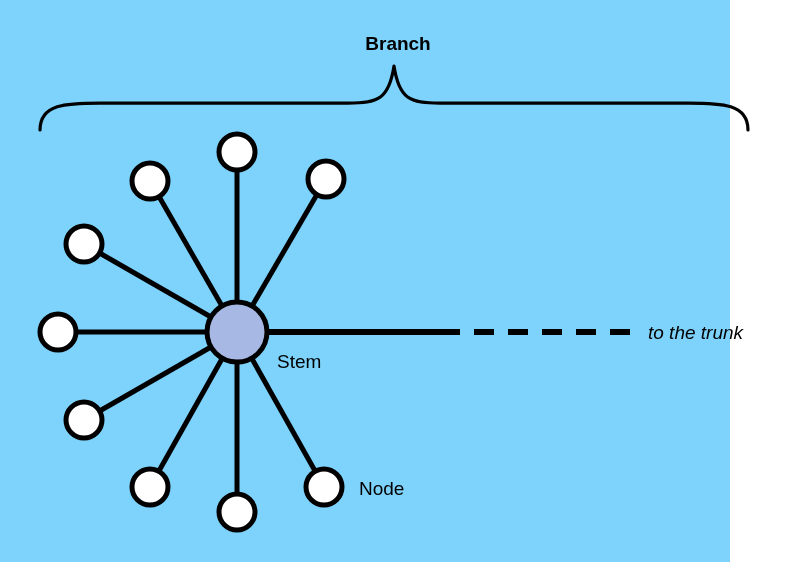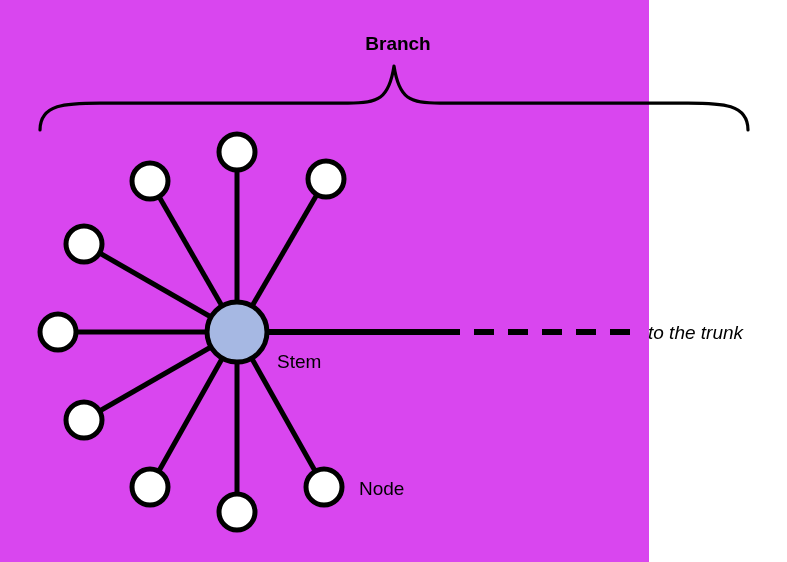--- a/index.html
+++ b/index.html
@@ -9,23 +9,23 @@
     background: #ffffff;
   }
   body {
     width: 787px;
     height: 562px;
     overflow: hidden;
     font-family: "Liberation Sans", sans-serif;
   }
   #diagram-root {
     position: relative;
-    width: 649px;
+    width: 730px;
     height: 562px;
-    background: #d946ef;
+    background: #7dd3fc;
   }
   svg#branch-diagram {
     display: block;
     width: 787px;
     height: 562px;
   }
   .spoke-line {
     stroke: #000000;
     stroke-width: 5;
     stroke-linecap: butt;

